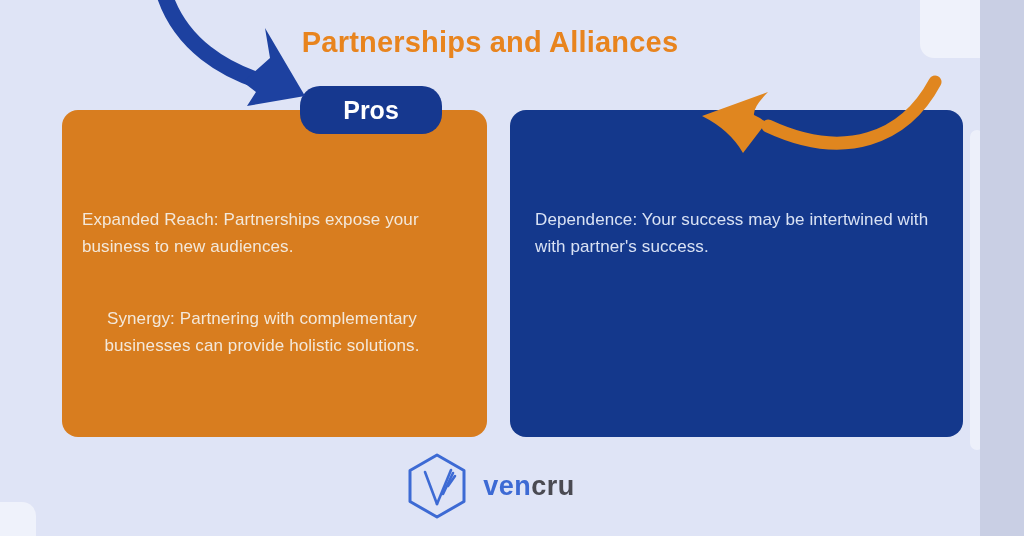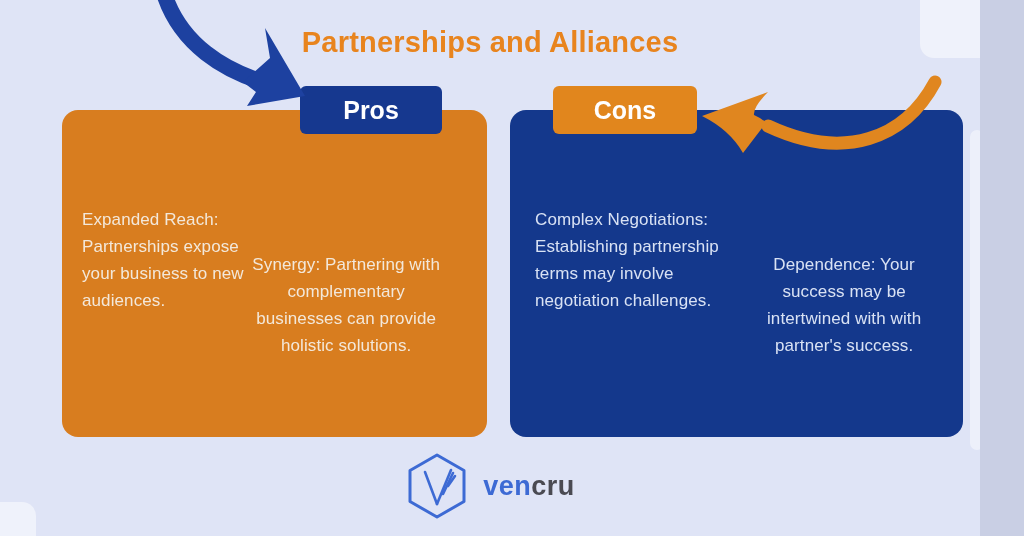--- a/index.html
+++ b/index.html
@@ -24,21 +24,21 @@
     text-align:center;
     font-size:29px;font-weight:bold;
     color:var(--title,#e8841e);
     letter-spacing:.2px;
   }
 
   .card{
     position:absolute;top:110px;height:327px;
     border-radius:16px;
     box-sizing:border-box;
-    display:flex;flex-direction:row;
+    display:flex;flex-direction:column;
     padding-top:97px;
   }
   .card.pros{
     left:62px;width:425px;
     background:var(--pros-card,#d87d1f);
     padding-left:20px;padding-right:45px;
   }
   .card.cons{
     left:510px;width:453px;
     background:var(--cons-card,#14388c);
@@ -48,21 +48,21 @@
     margin:0;
     font-size:17px;line-height:1.58;
     letter-spacing:.1px;
   }
   .card p + p{margin-top:45px;text-align:center;}
   .card.pros p{color:var(--pros-text,#f3e8da);}
   .card.cons p{color:var(--cons-text,#d9e2f4);}
 
   .badge{
     position:absolute;top:86px;height:48px;
-    border-radius:6px;
+    border-radius:20px;
     display:flex;align-items:center;justify-content:center;
     color:#ffffff;font-size:25px;font-weight:bold;
     box-sizing:border-box;
   }
   .badge.pros{left:300px;width:142px;background:var(--pros-badge,#16388f);}
   .badge.cons{left:553px;width:144px;background:var(--cons-badge,#e1861d);}
 
   svg{display:block;overflow:visible;}
   .arrow{position:absolute;pointer-events:none;}
   .arrow.blue{left:128px;top:0;}
@@ -91,29 +91,25 @@
   <div class="deco bl"></div>
 
   <div class="title">Partnerships and Alliances</div>
 
   <div class="card pros">
     <p>Expanded Reach: Partnerships expose your business to new audiences.</p>
     <p>Synergy: Partnering with complementary businesses can provide holistic solutions.</p>
   </div>
 
   <div class="card cons">
-    <p>Complex Negotiations: Establishing partnership terms may involve negotiation challenges.</p>
     <p>Dependence: Your success may be intertwined with with partner's success.</p>
   </div>
 
   <div class="badge pros">
     <span>Pros</span>
-  </div>
-  <div class="badge cons">
-    <span>Cons</span>
   </div>
 
   <svg class="arrow blue" width="200" height="125" viewBox="0 0 200 125">
     <path class="stroke" d="M 35 -10 C 50 42, 95 74, 154 87" fill="none" stroke-width="16" stroke-linecap="round"></path>
     <path class="fill" d="M 177 96 L 137 28 L 142 58 L 115 82 L 128 92 L 119 106 Z"></path>
   </svg>
 
   <svg class="arrow orange" width="280" height="110" viewBox="0 0 280 110">
     <path class="stroke" d="M 255 22 C 225 78, 165 102, 88 66" fill="none" stroke-width="13" stroke-linecap="round"></path>
     <path class="fill" d="M 22 56 L 88 32 Q 73 47 74 55 Q 83 59 86 63 L 63 93 Q 50 70 22 56 Z"></path>

